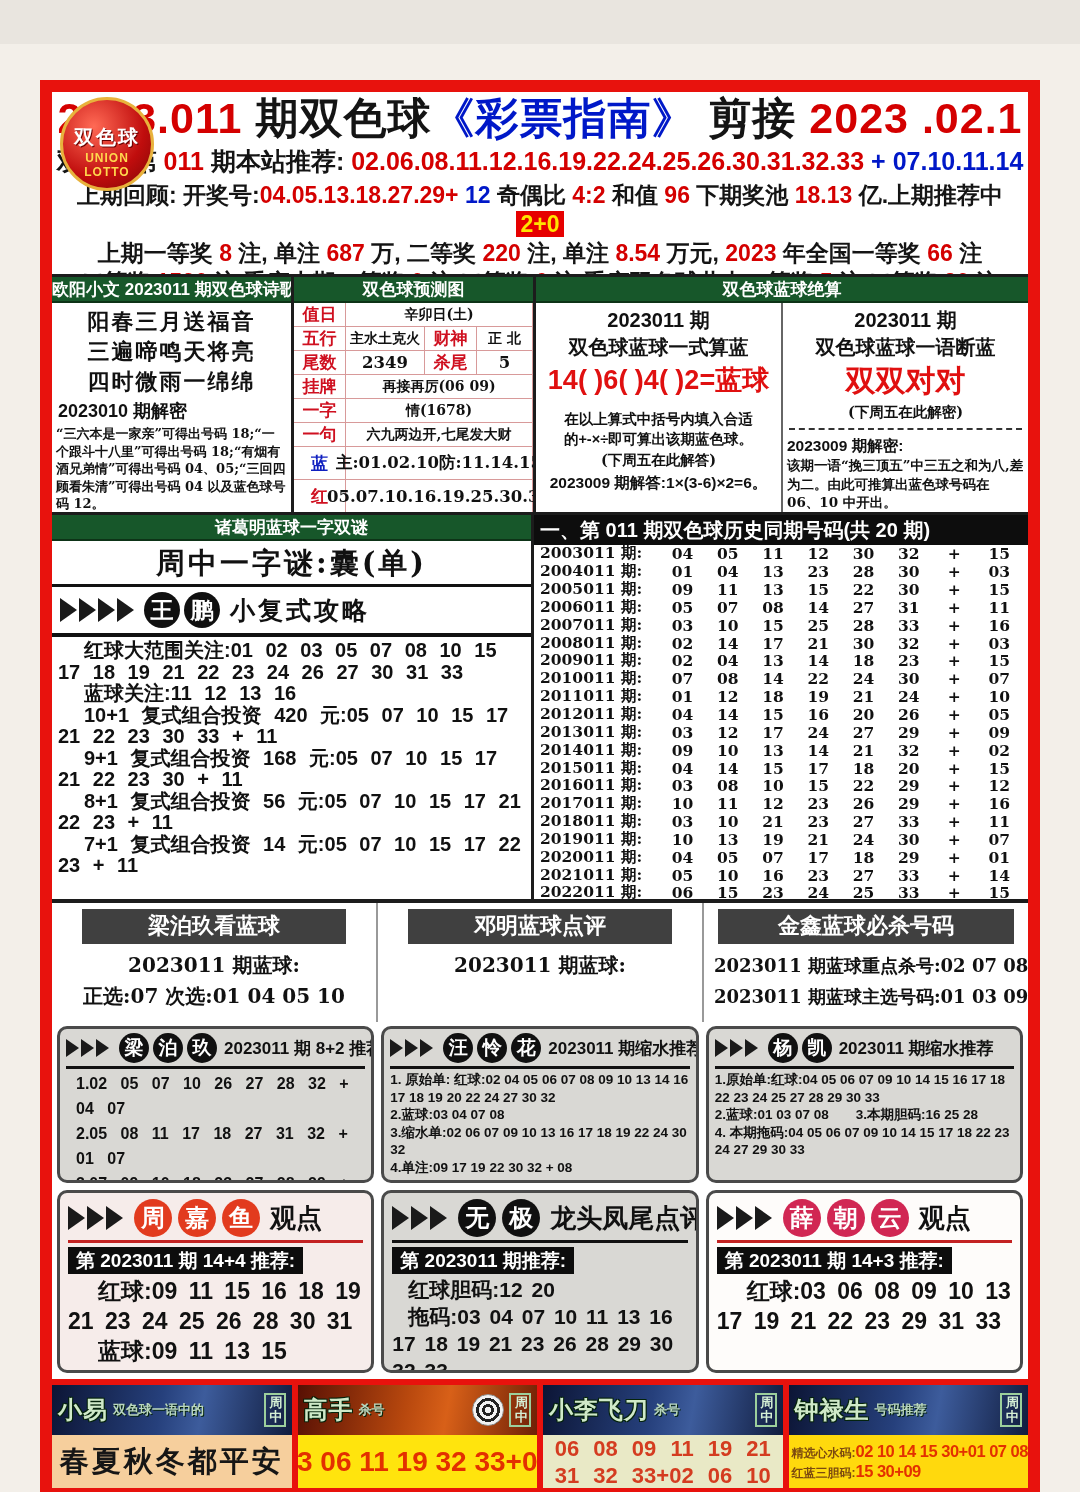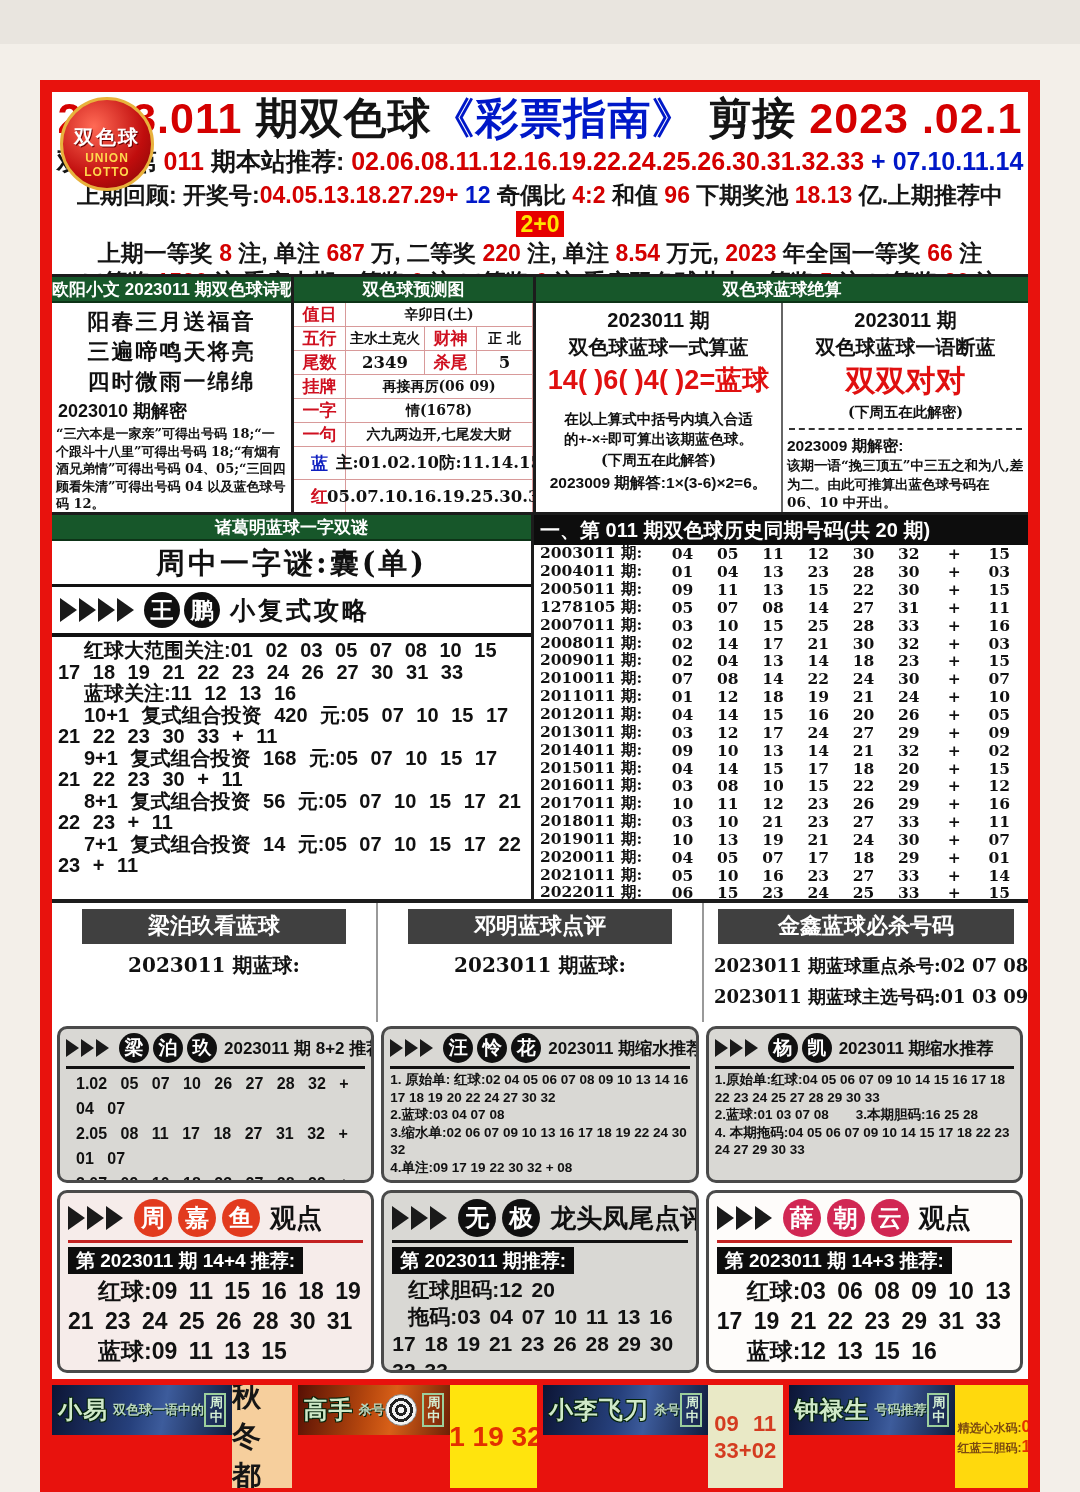--- a/index.html
+++ b/index.html
@@ -108,21 +108,21 @@
   .ylogo .circ { width:38px; height:38px; font-size:24px; margin:0 3px; }
   .circ.red { background:#e23b1e; } .circ.rose { background:#d12753; }
   .ysuffix { font-size:26px; font-weight:bold; margin-left:7px; white-space:nowrap; }
   .ybadge { display:inline-block; background:#0d0d0d; color:#fff; font-size:19px; font-weight:bold;
             line-height:27px; padding:0 8px; margin:2px 0; white-space:nowrap; }
   .yline { font-size:23px; font-weight:bold; line-height:30px; text-indent:30px; word-spacing:5px; }
   .ybox.gray .yline { font-size:21px; line-height:27px; text-indent:16px; word-spacing:3px; }
 
   
   .band6 { display:flex; gap:6px; background:#e8120d; padding-top:6px; flex:1; overflow:hidden; }
-  .panel { flex:1; display:flex; flex-direction:row; overflow:hidden; }
+  .panel { flex:1; display:flex; flex-direction:column; overflow:hidden; }
   .phead { height:50px; display:flex; align-items:center; padding:0 6px; flex:0 0 auto; }
   .phead.navy { background:linear-gradient(100deg,#0c1535 0%,#26407c 45%,#3d5c9c 62%,#101c3e 100%); }
   .phead.fire { background:linear-gradient(100deg,#571004 0%,#b8480e 45%,#d86018 62%,#6e2006 100%); }
   .pname { font-size:24px; font-weight:bold; color:#cfe9c8; letter-spacing:1px; white-space:nowrap;
            text-shadow:1px 1px 0 #04230a,-1px -1px 0 #04230a,1px -1px 0 #04230a,-1px 1px 0 #04230a; }
   .psub  { font-size:13px; font-weight:bold; color:#b9d6bd; margin-left:5px; white-space:nowrap; text-shadow:1px 1px 0 #04230a; }
   .pcorner { margin-left:auto; width:22px; font-size:13px; line-height:14px; font-weight:bold; color:#d5f0d5;
              border:2px solid #9ccf9c; text-align:right; padding:1px 1px; word-break:break-all; flex:0 0 auto; }
   .dart { width:32px; height:32px; border-radius:50%; margin-left:auto; margin-right:5px; flex:0 0 auto;
           background:repeating-radial-gradient(circle at 50% 50%, #f2f2f2 0 3px, #222 3px 6px); border:1px solid #999; }
@@ -275,21 +275,21 @@
               <span class="hn">09</span>
               <span class="hn">11</span>
               <span class="hn">13</span>
               <span class="hn">15</span>
               <span class="hn">22</span>
               <span class="hn">30</span>
               <span class="hn">+</span>
               <span class="hn">15</span>
             </div>
             <div class="hrow">
-              <span class="hp">1278105 期:</span>
+              <span class="hp">2006011 期:</span>
               <span class="hn">05</span>
               <span class="hn">07</span>
               <span class="hn">08</span>
               <span class="hn">14</span>
               <span class="hn">27</span>
               <span class="hn">31</span>
               <span class="hn">+</span>
               <span class="hn">11</span>
             </div>
             <div class="hrow">
@@ -469,20 +469,21 @@
               <span class="hn">15</span>
             </div>
           </div>
       </div>
     </div>
 
     <div class="band3">
       <div class="b3col">
         <div class="bhead">梁泊玖看蓝球</div>
         <div class="b3line">2023011 期蓝球:</div>
+        <div class="b3line">正选:07  次选:01  04  05  10</div>
       </div>
       <div class="b3col">
         <div class="bhead">邓明蓝球点评</div>
         <div class="b3line">2023011 期蓝球:</div>
       </div>
       <div class="b3col wide">
         <div class="bhead">金鑫蓝球必杀号码</div>
         <div class="b3line">2023011 期蓝球重点杀号:02 07 08 12 15</div>
         <div class="b3line">2023011 期蓝球主选号码:01 03 09 13 16</div>
       </div>
@@ -580,21 +581,20 @@
               <span class="chev"></span>
               <span class="chev"></span>
           </div>
           <span class="circ rose">薛</span>
           <span class="circ rose">朝</span>
           <span class="circ rose">云</span>
           <span class="ysuffix">观点</span>
         </div>
         <div class="ybadge">第 2023011 期 14+3 推荐:</div>
         <div class="yline">红球:03 06 08 09 10 13 17 19 21 22 23 29 31 33</div>
-        <div class="yline">蓝球:12 13 15 16</div>
       </div>
     </div>
 
     <div class="band6">
       <div class="panel">
         <div class="phead navy">
           <span class="pname">小易</span>
           <span class="psub">双色球一语中的</span>
           <span class="pcorner">周中</span>
         </div>

